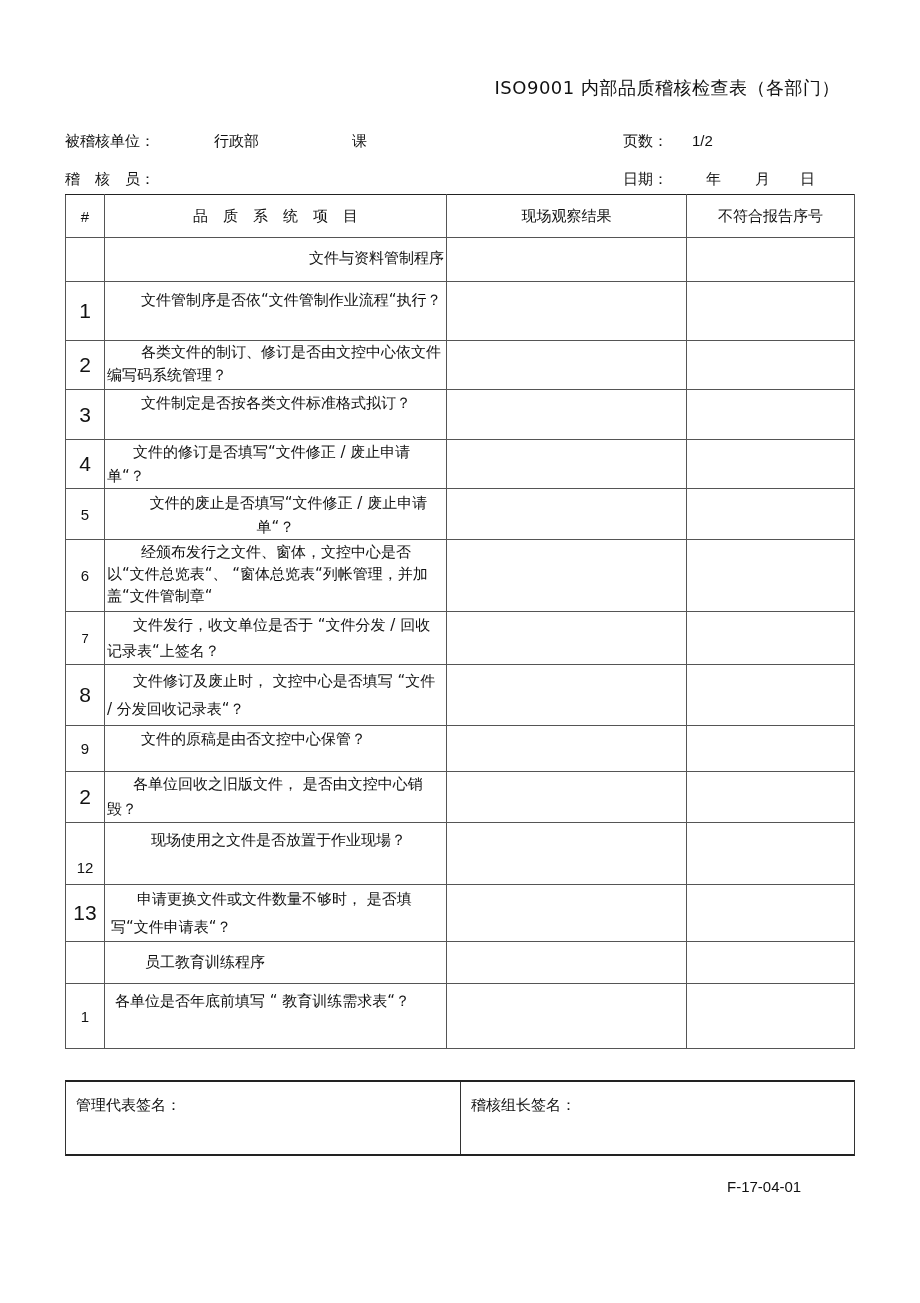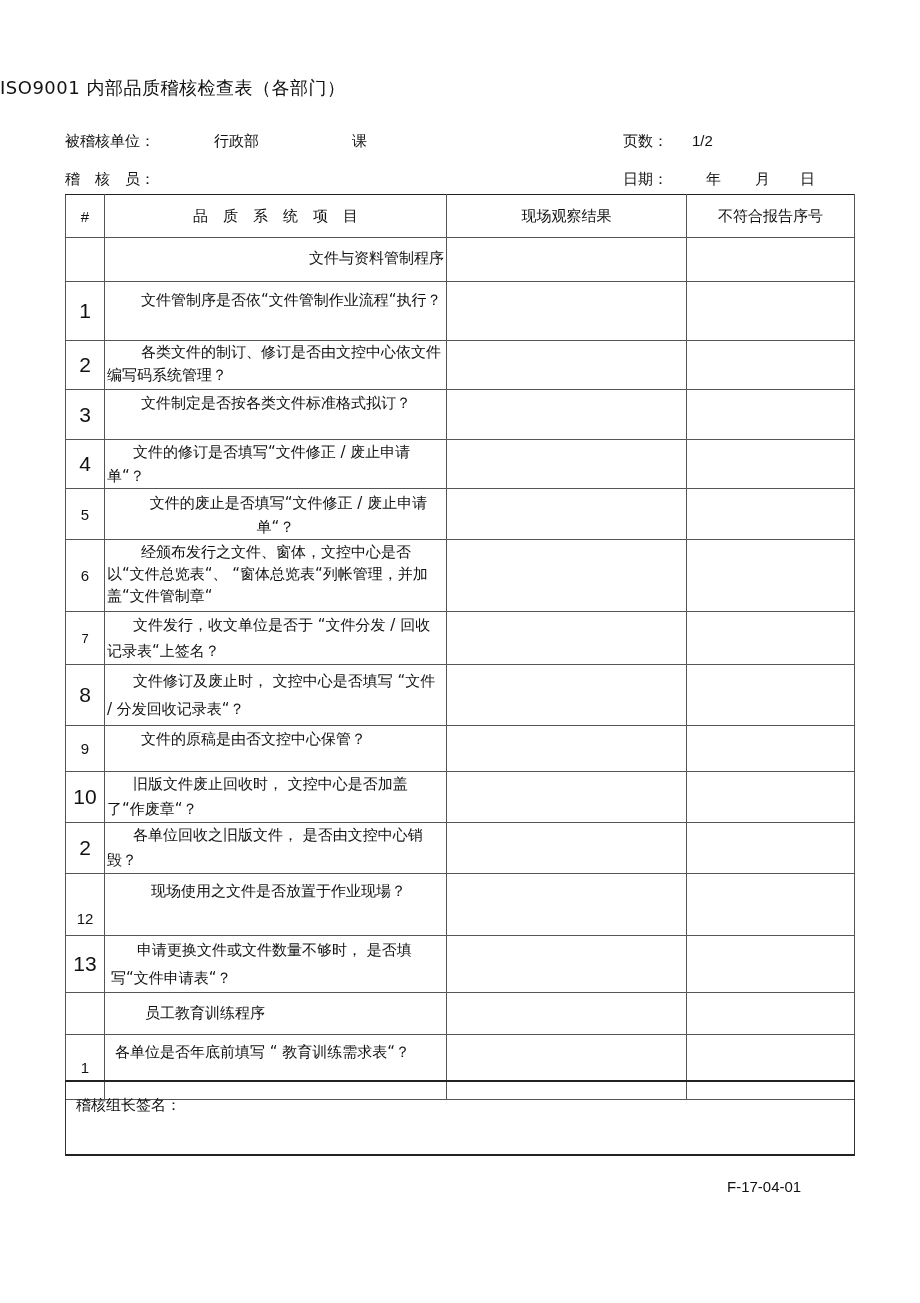--- a/index.html
+++ b/index.html
@@ -1,19 +1,19 @@
 <!DOCTYPE html>
 <html><head>
 <meta charset="utf-8">
 <style>
   html, body { margin:0; padding:0; background:#ffffff; }
   body { width:920px; height:1303px; position:relative; overflow:hidden;
          font-family:"DejaVu Sans", "Liberation Sans", sans-serif; color:#111; }
   .abs { position:absolute; white-space:nowrap; }
-  .title { top:76px; left:0; width:840px; text-align:left; font-size:18px; letter-spacing:0.5px; }
+  .title { top:76px; left:0; width:840px; text-align:right; font-size:18px; letter-spacing:0.5px; }
   .meta { font-size:15px; }
   table.grid { position:absolute; left:65px; top:194px; width:789px; border-collapse:collapse; table-layout:fixed; }
   table.grid td { border:1px solid #555; padding:0; vertical-align:top; position:relative; }
   table.grid tr.head td { border-top:1.5px solid #222; }
   .num { text-align:center; vertical-align:middle !important; font-family:"Liberation Sans", sans-serif; }
   .item { font-size:15px; line-height:24px; padding:2px 2px 0 2px !important; white-space:normal; }
   .hdr { font-size:15px; text-align:center; vertical-align:middle !important; }
   .footer { position:absolute; left:65px; top:1080px; width:788px; height:72px; border:1px solid #333; border-top:2px solid #222; border-bottom:2px solid #222; display:flex; }
   .footer .cell { font-size:15px; padding:14px 0 0 10px; box-sizing:border-box; }
   .footer .left { width:395px; border-right:1.5px solid #333; }
@@ -115,26 +115,20 @@
     <td></td>
   </tr>
 
   <tr style="height:46px;">
     <td class="num" style="font-size:15px;">9</td>
     <td class="item" style="text-indent:34px; padding-top:1px !important;">文件的原稿是由否文控中心保管？</td>
     <td></td>
     <td></td>
   </tr>
 
-  <tr style="height:48px;">
-    <td class="num" style="font-size:21px;">10</td>
-    <td class="item" style="text-indent:26px; line-height:25px; padding-top:0 !important;">旧版文件废止回收时， 文控中心是否加盖了“作废章“？</td>
-    <td></td>
-    <td></td>
-  </tr>
 
   <tr style="height:49px;">
     <td class="num" style="font-size:21px;">2</td>
     <td class="item" style="text-indent:26px; line-height:25px; padding-top:0 !important;">各单位回收之旧版文件， 是否由文控中心销毁？</td>
     <td></td>
     <td></td>
   </tr>
 
   <tr style="height:62px;">
     <td class="num" style="font-size:15px; vertical-align:bottom !important; padding-bottom:8px;">12</td>
@@ -160,18 +154,21 @@
   <tr style="height:65px;">
     <td class="num" style="font-size:15px;">1</td>
     <td class="item" style="line-height:30px; padding-top:2px !important; padding-left:10px !important;">各单位是否年底前填写 “ 教育训练需求表“？</td>
     <td></td>
     <td></td>
   </tr>
 </tbody>
   </table>
 
 <div class="footer">
+  <div class="cell left">
+    <span>管理代表签名：</span>
+  </div>
   <div class="cell right">
     <span>稽核组长签名：</span>
   </div>
 </div>
 
 <div class="abs code">F-17-04-01</div>
 
 </body></html>

